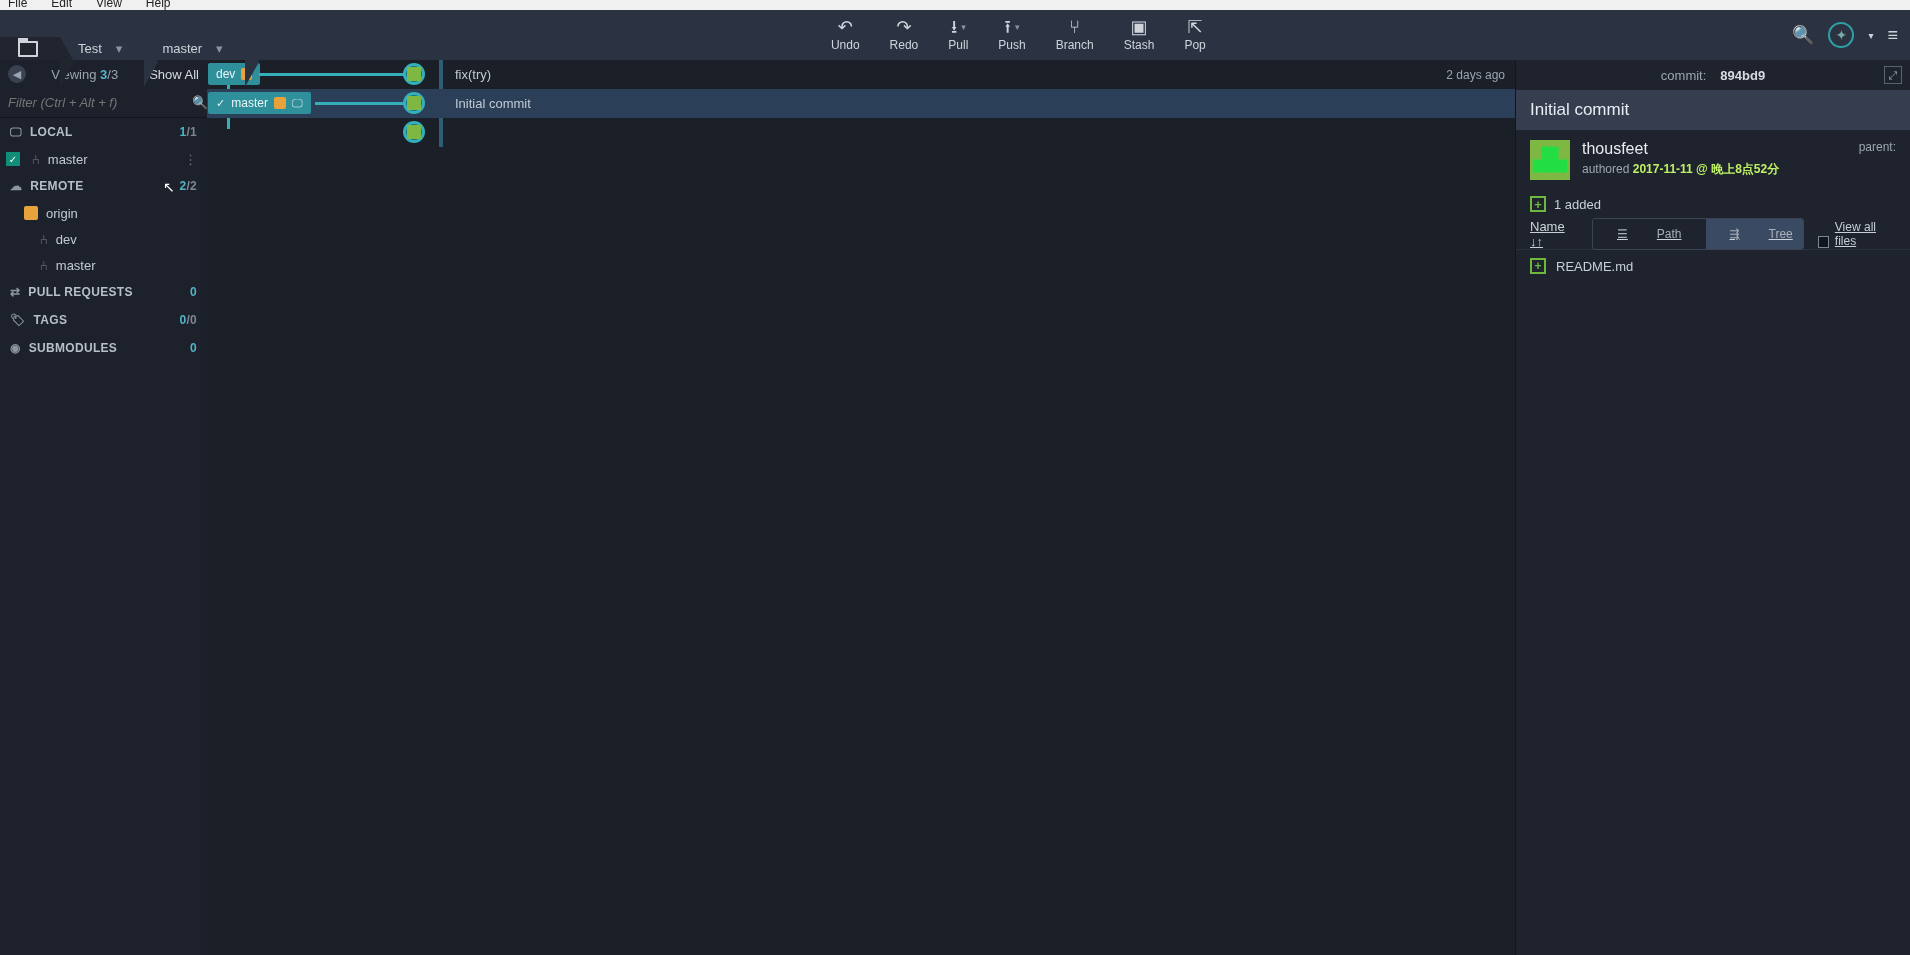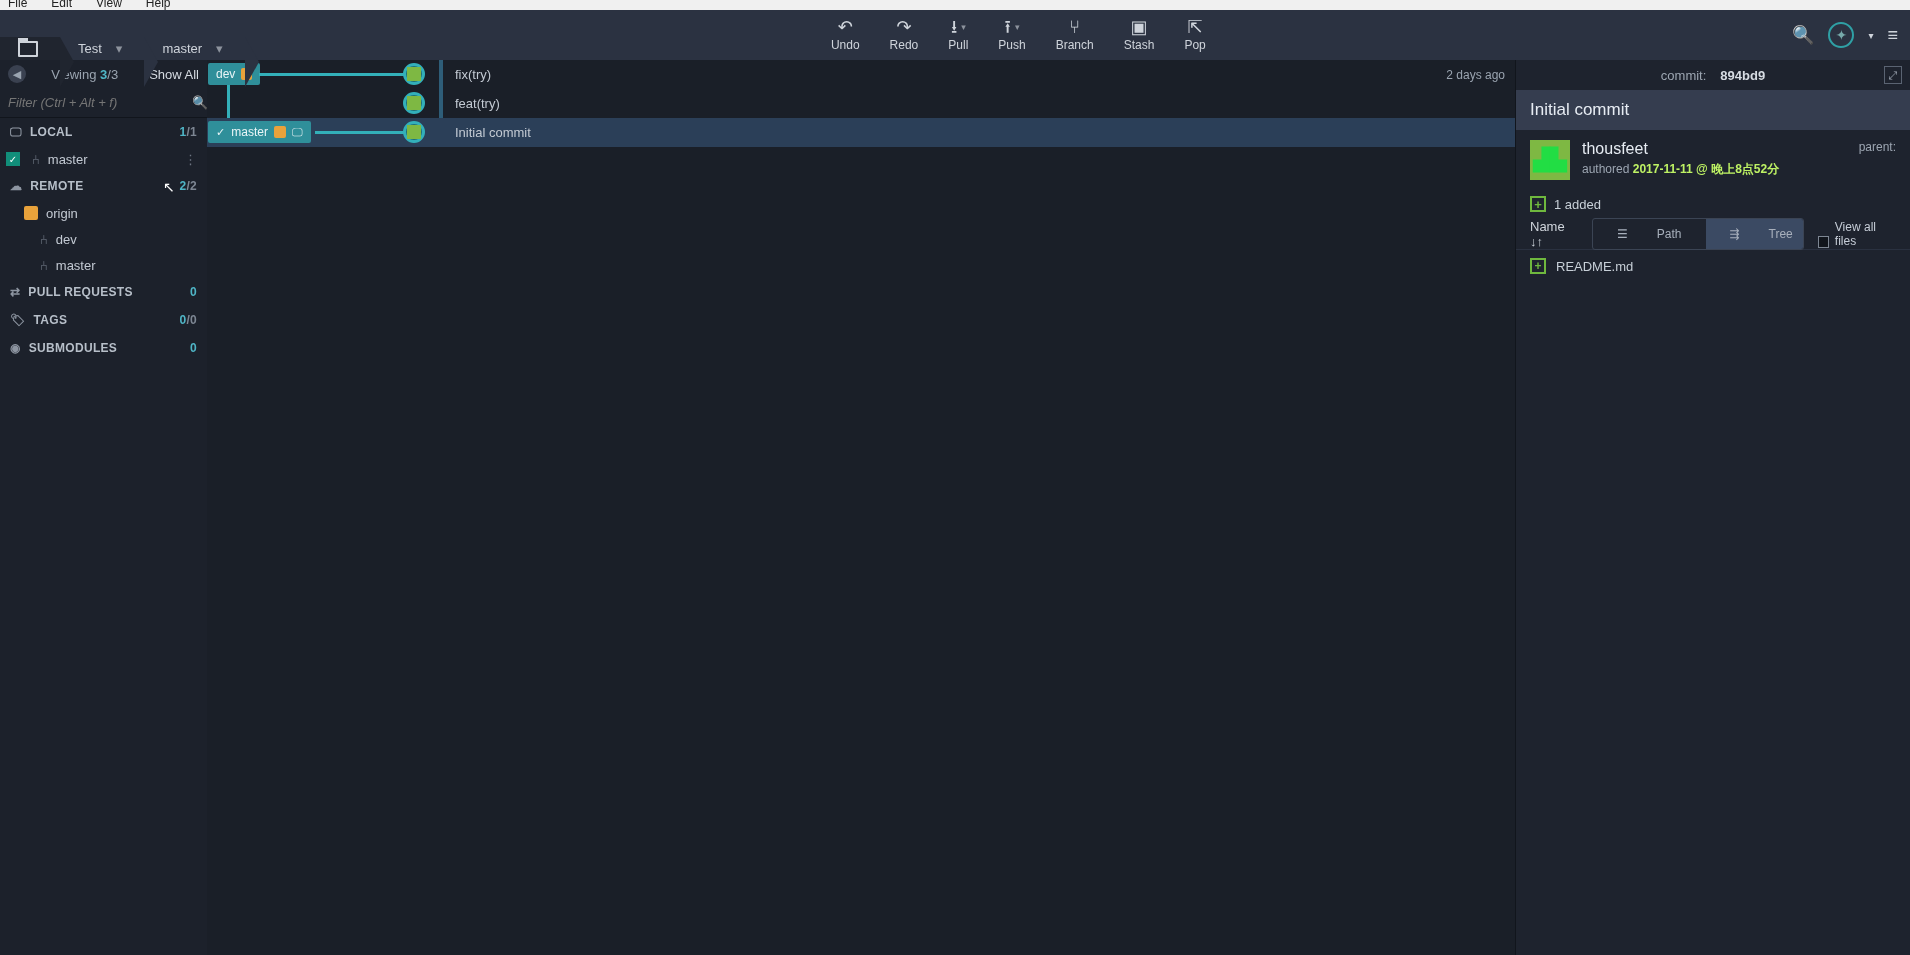--- a/index.html
+++ b/index.html
@@ -87,21 +87,21 @@
   .det-head .expand { position:absolute; right:8px; width:18px; height:18px; border:1px solid #5a6372; display:flex; align-items:center; justify-content:center; font-size:11px; }
   .det-title { background:#353d4f; padding:10px 14px; font-size:17px; color:#e7ecf3; }
   .det-author { display:flex; gap:12px; padding:10px 14px; align-items:flex-start; }
   .det-author .avatar { width:40px; height:40px; background:#7eb843; display:flex; align-items:center; justify-content:center; font-size:22px; color:#2d4; }
   .det-author .name { font-size:16px; color:#e7ecf3; }
   .det-author .meta { font-size:12px; color:#9da6b2; margin-top:3px; }
   .det-author .meta b { color:#bef264; font-weight:700; }
   .det-author .parent { margin-left:auto; font-size:12px; color:#9da6b2; }
   .det-added { display:flex; align-items:center; gap:8px; padding:6px 14px; font-size:13px; }
   .det-added .plus { width:16px; height:16px; border:2px solid #6fb83e; color:#6fb83e; display:flex; align-items:center; justify-content:center; font-size:13px; font-weight:700; }
-  .det-cols { height:32px; display:flex; align-items:center; padding:0 14px; gap:14px; border-bottom:1px solid #2a3140; }
+  .det-cols { height:32px; display:flex; align-items:center; padding:0 14px; gap:14px; border-bottom:1px solid #2a3140;text-decoration:underline; }
   .det-cols .name-sort { color:#cfd4db; }
   .det-cols .toggle-group { margin-left:auto; display:flex; border:1px solid #3b4454; border-radius:3px; overflow:hidden; }
   .det-cols .toggle-group span { padding:4px 12px; font-size:12px; display:flex; align-items:center; gap:5px; color:#a8b0bc; }
   .det-cols .toggle-group span.active { background:#3b4a63; color:#e0e6ef; }
   .det-cols .chk-label { display:flex; align-items:flex-end; gap:6px; font-size:12px; color:#c6cdd7; }
   .det-cols .chk-box { width:12px; height:12px; border:1px solid #7d8693; background:#11151c; }
   .file-row { height:32px; display:flex; align-items:center; gap:10px; padding:0 14px; }
   .file-row .plus { width:16px; height:16px; border:2px solid #6fb83e; color:#6fb83e; display:flex; align-items:center; justify-content:center; font-size:12px; font-weight:700; }
 
   .cursor { position:absolute; left:163px; top:179px; font-size:14px; color:#fff; pointer-events:none; z-index:50; }
@@ -248,23 +248,20 @@
     <div class="commit-row" style="top:0">
       <div class="branch-tag dev">
         <span>dev</span>
         <span class="o-badge"></span>
       </div>
       <div class="hline" style="left:52px; top:13px; width:146px;"></div>
       <span class="msg">fix(try)</span>
       <span class="timestamp">2 days ago</span>
     </div>
 
-    <div class="commit-row">
-      <span class="msg">feat(try)</span>
-    </div>
 
     <div class="commit-row selected">
       <div class="branch-tag master">
         <span class="chk">✓</span>
         <span>master</span>
         <span class="o-badge"></span>
         <span class="pc-ico">🖵</span>
       </div>
       <div class="hline" style="left:108px; top:13px; width:90px;"></div>
       <span class="msg">Initial commit</span>

